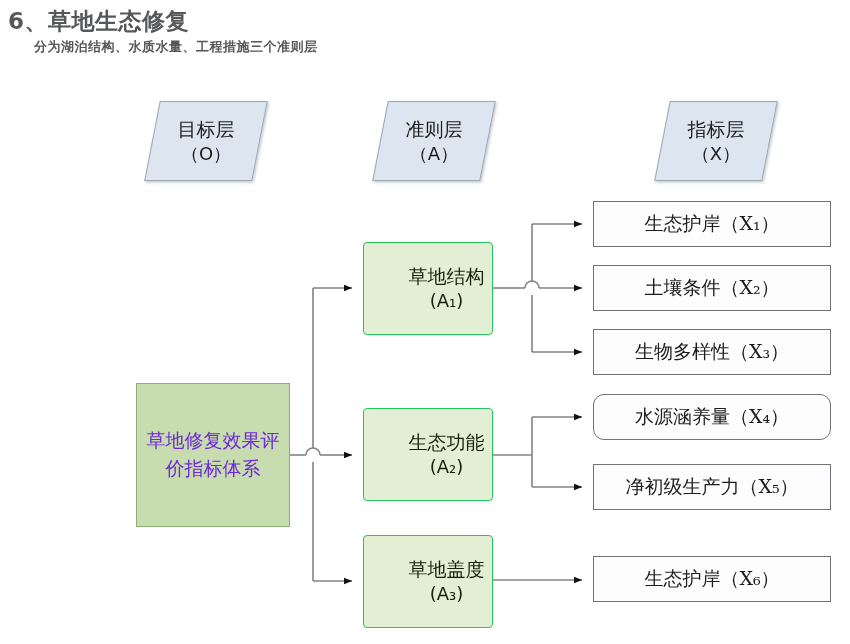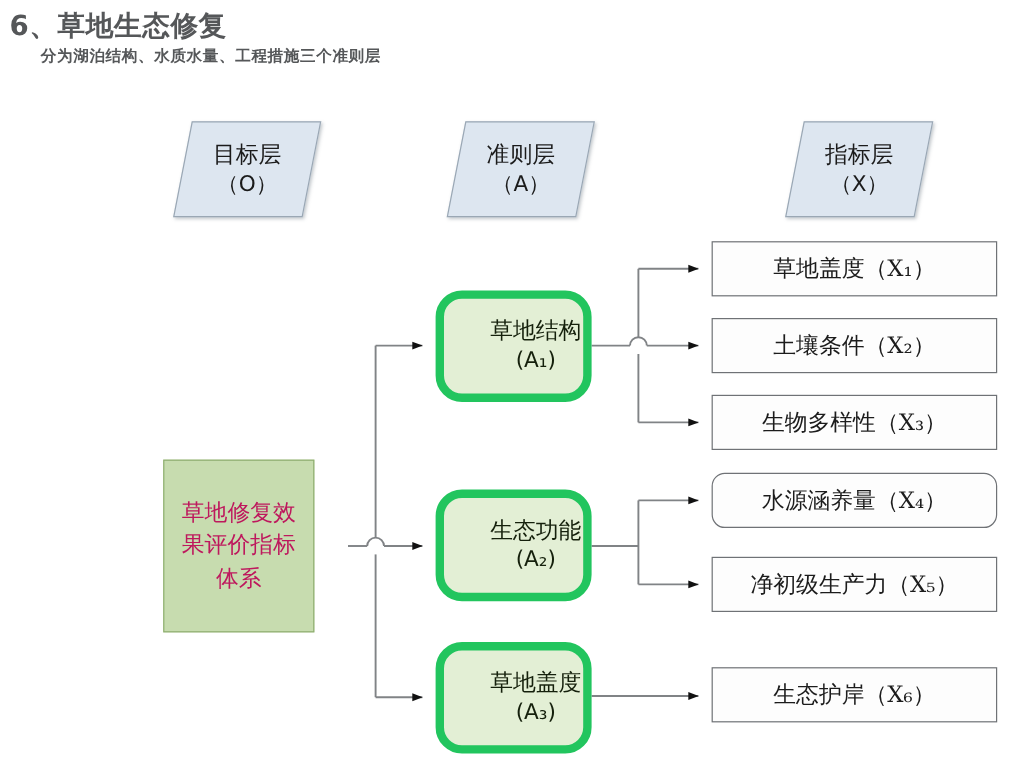--- a/index.html
+++ b/index.html
@@ -58,45 +58,45 @@
 
   #layer-header-goal      { left: 152px; top: 101px; }
   #layer-header-criteria  { left: 380px; top: 101px; }
   #layer-header-indicator { left: 662px; top: 101px; }
 
   
   #goal-box {
     position: absolute;
     left: 136px;
     top: 383px;
-    width: 126px;
+    width: 154px;
     height: 144px;
     background: #c7dcaf;
     border: 1px solid #8fae71;
     box-sizing: border-box;
     display: flex;
     align-items: center;
     justify-content: center;
     text-align: center;
-    color: #be185d;
+    color: #6d28d9;
     font-size: 19px;
     line-height: 1.45;
     padding: 0 8px;
     font-family: "DejaVu Serif", "Liberation Serif", serif;
   }
 
   
   .criteria-box {
     position: absolute;
     left: 363px;
     width: 130px;
     height: 93px;
     background: #e3efd5;
-    border: 7px solid #22c55e;
-    border-radius: 22px;
+    border: 1px solid #22c55e;
+    border-radius: 4px;
     box-sizing: border-box;
     display: flex;
     flex-direction: column;
     align-items: center;
     justify-content: center;
     color: #15200c;
     font-size: 19px;
     line-height: 1.35;
     font-family: "DejaVu Sans", "Liberation Sans", sans-serif;
     padding-left: 37px;
@@ -216,21 +216,21 @@
   <div class="criteria-box" id="criteria-box-a2">
     <span>生态功能</span>
     <span class="cb-sub">(A₂)</span>
   </div>
   <div class="criteria-box" id="criteria-box-a3">
     <span>草地盖度</span>
     <span class="cb-sub">(A₃)</span>
   </div>
 
   <div class="indicator-box" id="indicator-box-x1">
-    <span>草地盖度（X₁）</span>
+    <span>生态护岸（X₁）</span>
   </div>
   <div class="indicator-box" id="indicator-box-x2">
     <span>土壤条件（X₂）</span>
   </div>
   <div class="indicator-box" id="indicator-box-x3">
     <span>生物多样性（X₃）</span>
   </div>
   <div class="indicator-box" id="indicator-box-x4">
     <span>水源涵养量（X₄）</span>
   </div>

